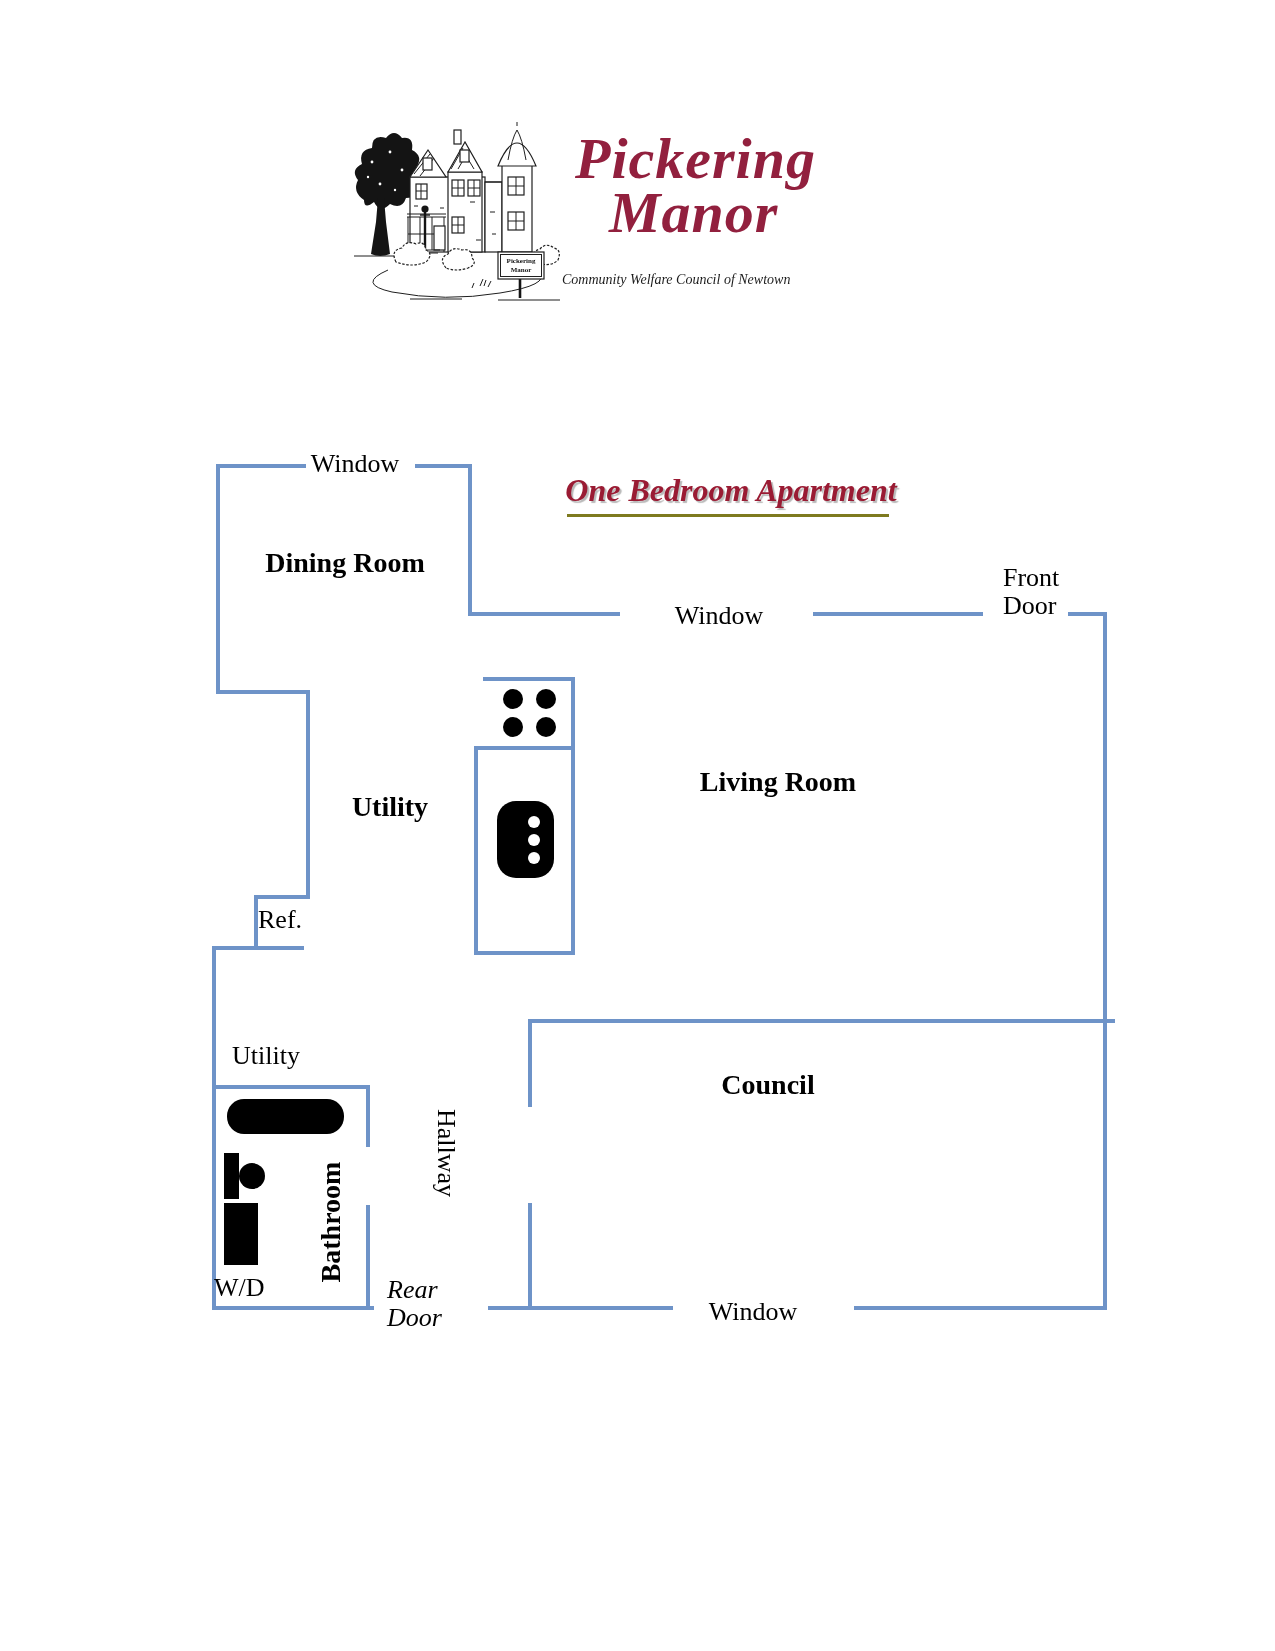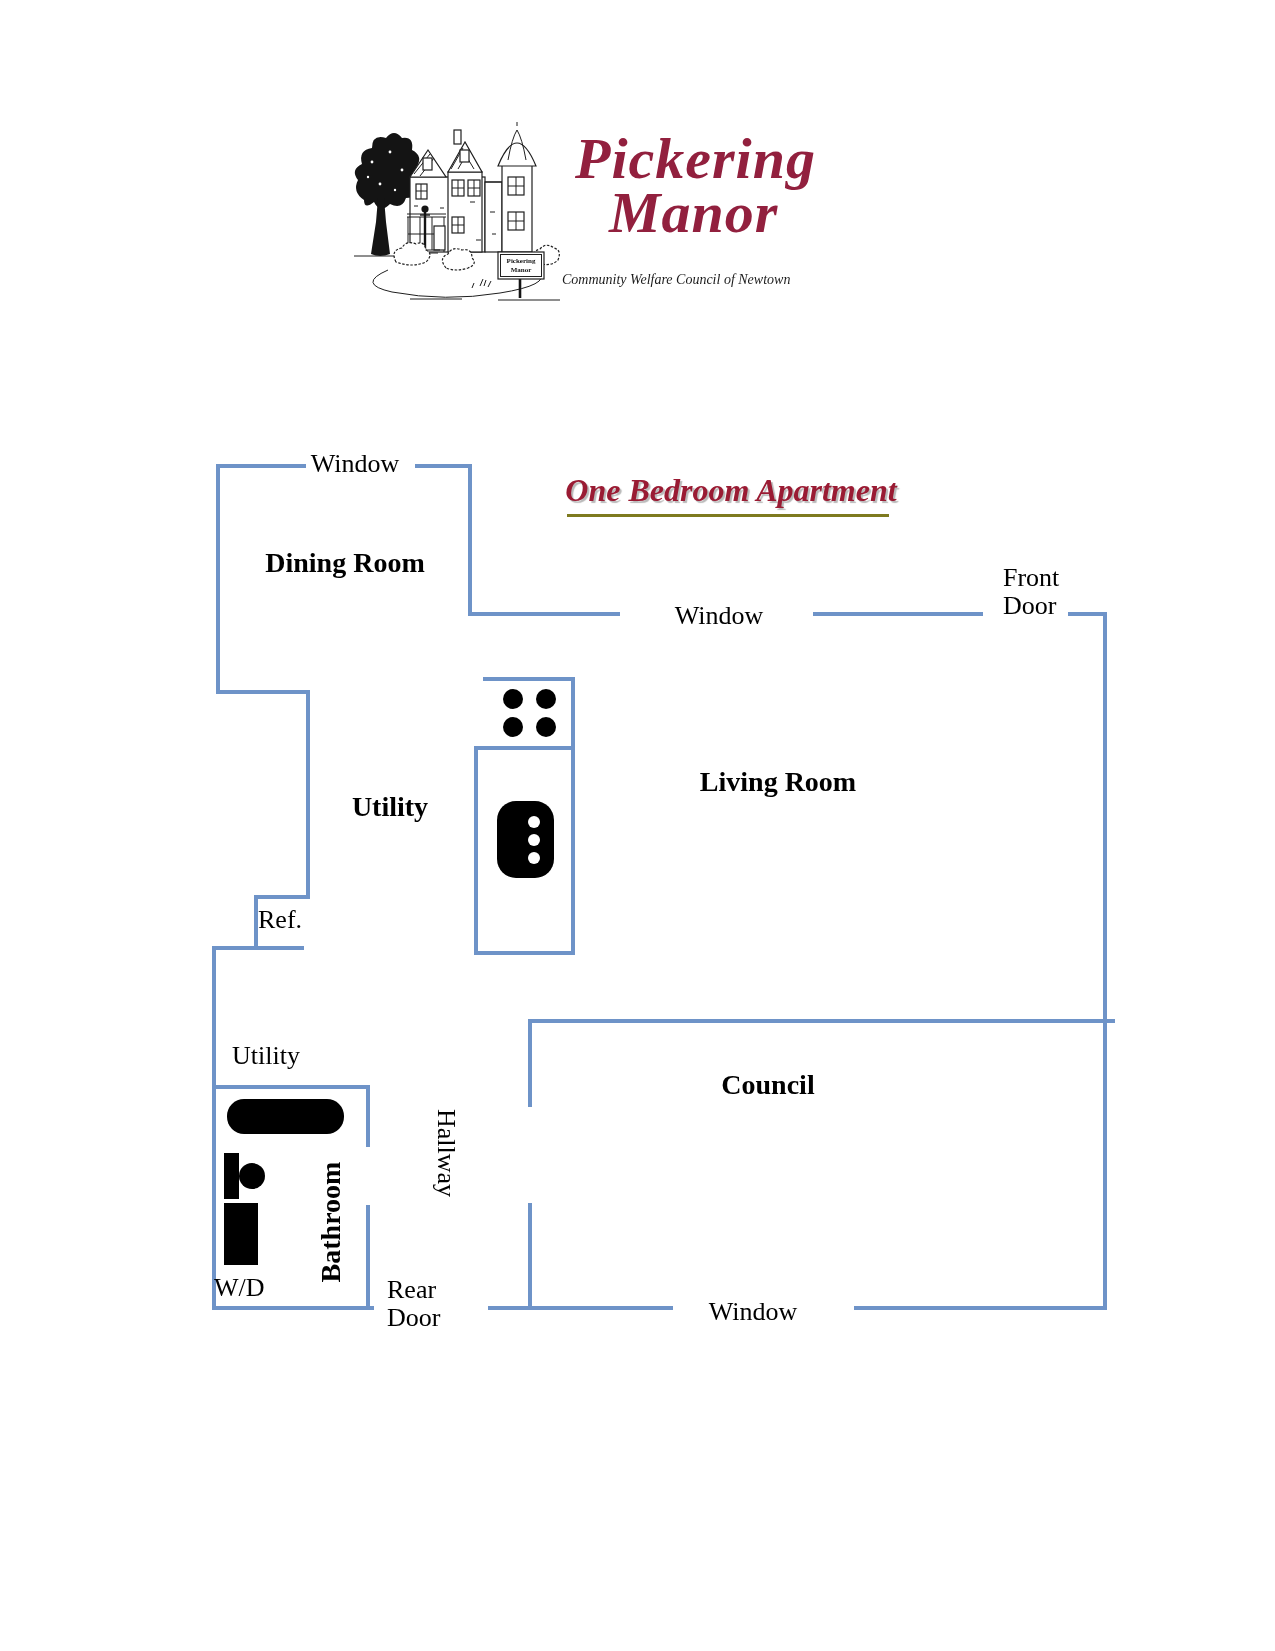--- a/index.html
+++ b/index.html
@@ -158,18 +158,18 @@
   <div>Front</div>
   <div>Door</div>
 </div>
 <div class="lbl bold center" style="left:390px;top:792px;">Utility</div>
 <div class="lbl bold center" style="left:778px;top:754px;margin-top:13px;">Living Room</div>
 <div class="lbl" style="left:258px;top:906px;">Ref.</div>
 <div class="lbl" style="left:232px;top:1002px;margin-top:40px;">Utility</div>
 <div class="lbl bold vert-up" style="left:331px;top:1222px;">Bathroom</div>
 <div class="lbl vert-down" style="left:446px;top:1153px;">Hallway</div>
 <div class="lbl" style="left:214px;top:1274px;">W/D</div>
-<div class="lbl" style="left:387px;top:1276px;">
+<div class="lbl" style="left:387px;top:1276px;font-style:italic;">
   <div>Rear</div>
   <div>Door</div>
 </div>
 <div class="lbl center" style="left:753px;top:1298px;">Window</div>
 <div class="lbl bold center" style="left:768px;top:1070px;">Council</div>
 
 </body></html>

